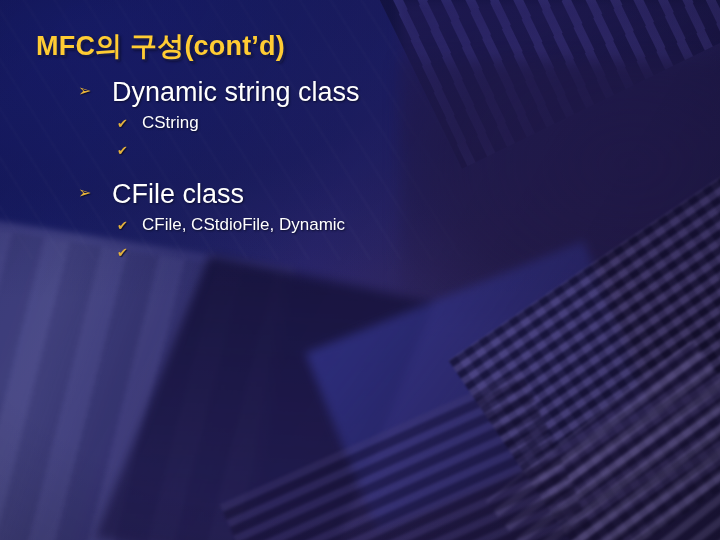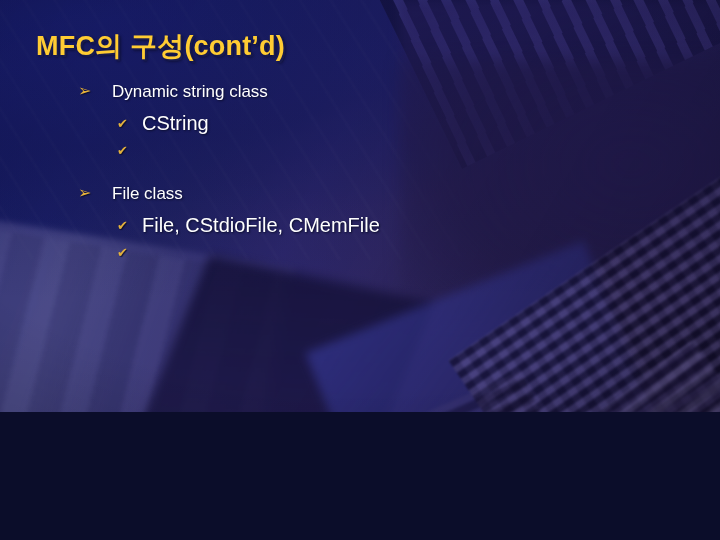--- a/index.html
+++ b/index.html
@@ -7,21 +7,21 @@
     padding: 0;
     background: #0b0d2a;
   }
   body {
     font-family: "Liberation Sans", "DejaVu Sans", sans-serif;
   }
 
   #slide {
     position: relative;
     width: 720px;
-    height: 412px;
+    height: 540px;
     overflow: hidden;
     background: #000000;
     text-decoration: underline;
   }
 
   
   .bg-layer { position: absolute; inset: 0; }
 
   
   .bg-base {
@@ -234,21 +234,21 @@
     left: 78px;
     top: 3px;
     width: 20px;
     font-size: 16px;
     line-height: 20px;
     color: #e8b339;
     text-shadow: 1px 1px 1px rgba(10,10,35,.85);
   }
 
   .lvl1-text {
-    font-size: 17px;
+    font-size: 27px;
     color: #ffffff;
     line-height: 28px;
     text-shadow: 1px 1px 2px rgba(10,12,40,.85);
     white-space: nowrap;
   }
 
   .lvl2 {
     position: relative;
     padding-left: 142px;
     padding-right: 26px;
@@ -261,21 +261,21 @@
     left: 117px;
     top: 4px;
     width: 18px;
     font-size: 13px;
     line-height: 18px;
     color: #e3b13c;
     text-shadow: 1px 1px 1px rgba(10,10,35,.85);
   }
 
   .lvl2-text {
-    font-size: 20px;
+    font-size: 17px;
     color: #ffffff;
     line-height: 24px;
     text-shadow: 1px 1px 2px rgba(10,12,40,.9);
   }
 
   .group-gap { height: 17px; }
   .line-gap  { height: 3px; }
 </style>
 </head>
 <body>
@@ -318,28 +318,28 @@
       </div>
 
       <div class="lvl2">
         <span class="lvl2-bullet">✔</span>
       </div>
 
       <div class="group-gap"></div>
 
       <div class="lvl1">
         <span class="lvl1-bullet">➢</span>
-        <span class="lvl1-text">File class</span>
+        <span class="lvl1-text">CFile class</span>
       </div>
 
       <div class="line-gap"></div>
 
       <div class="lvl2">
         <span class="lvl2-bullet">✔</span>
-        <span class="lvl2-text">File, CStdioFile, CMemFile</span>
+        <span class="lvl2-text">CFile, CStdioFile, Dynamic</span>
       </div>
 
       <div class="lvl2">
         <span class="lvl2-bullet">✔</span>
       </div>
 
     </div>
   </div>
 </div>
 

